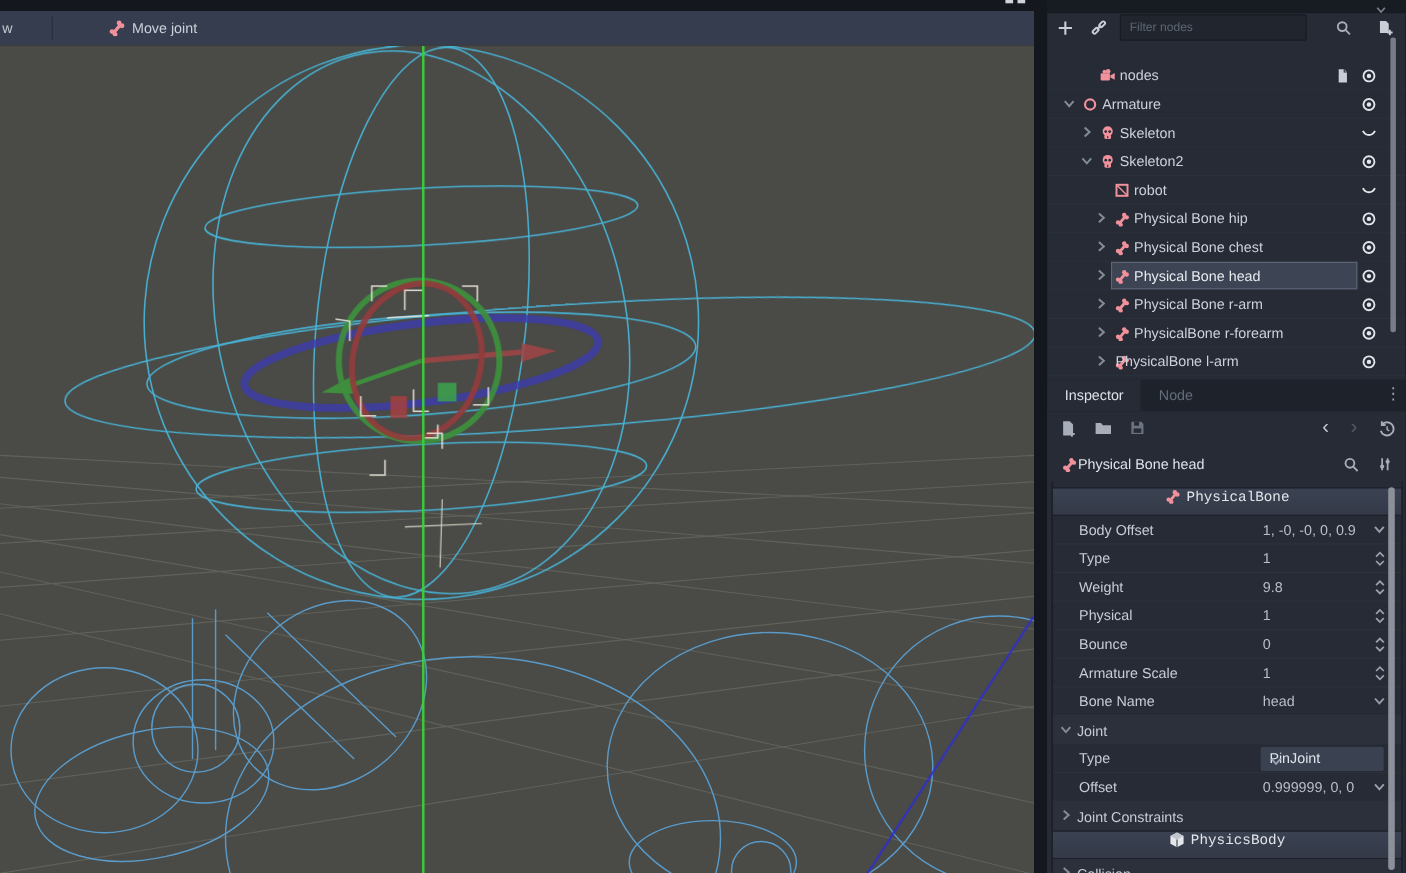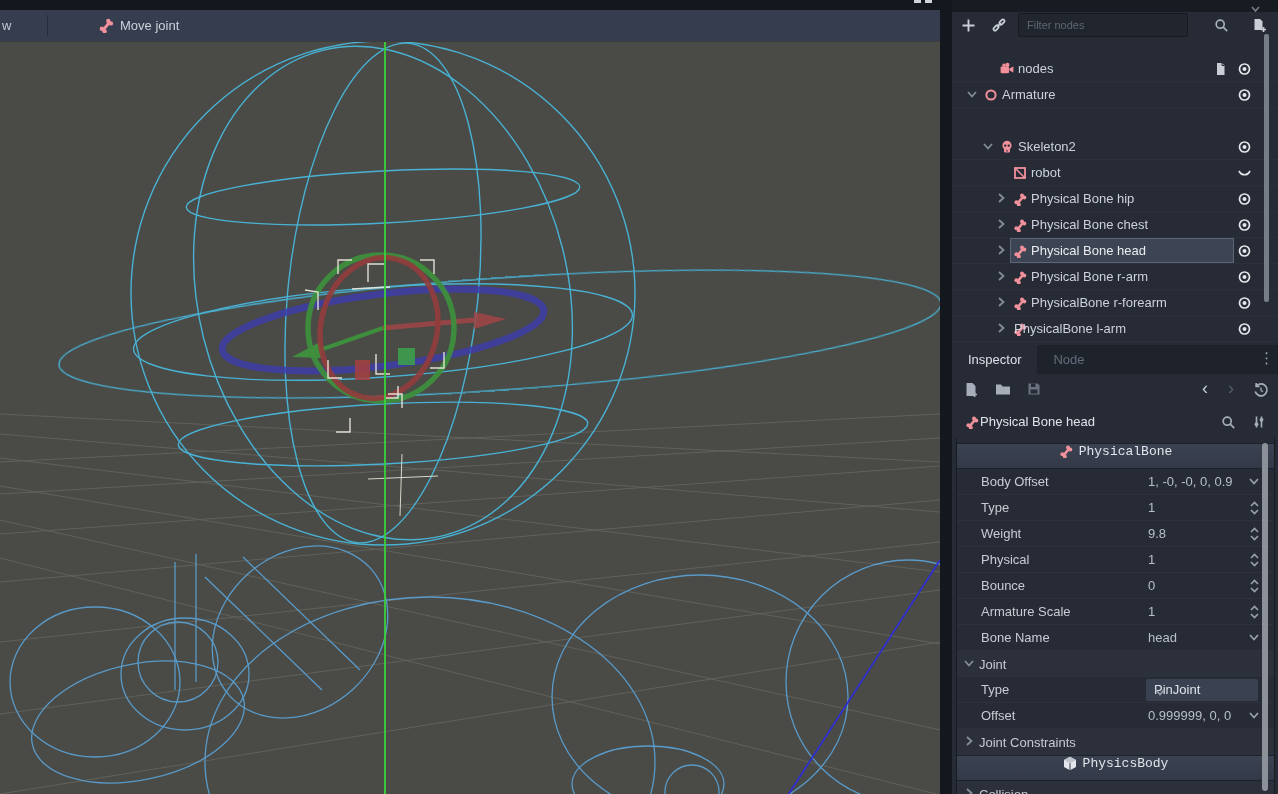--- a/index.html
+++ b/index.html
@@ -242,20 +242,38 @@
               <circle cx="7" cy="7" r="4.6" fill="none" stroke="#f0919b" stroke-width="2"></circle>
             </svg></span>
           <span class="t-label" style="left:50px;">Armature</span>
           <span class="t-badges">
             <span><svg width="15" height="14">
                 <circle cx="7.5" cy="7" r="5" fill="none" stroke="#e3e6ea" stroke-width="1.7"></circle>
                 <circle cx="7.5" cy="7" r="2" fill="#e3e6ea"></circle>
               </svg></span>
           </span>
         </div>
+        <div class="t-row" style="top: 70px;">
+          <span class="t-exp" style="left:30px;"><svg width="12" height="12">
+              <polyline points="4,2 8.5,6 4,10" fill="none" stroke="#858c99" stroke-width="1.8"></polyline>
+            </svg></span>
+          <span class="t-icon" style="left:48px;"><svg width="14" height="14">
+              <circle cx="7" cy="5.4" r="4.6" fill="#f0919b"></circle>
+              <rect x="4" y="8.6" width="6" height="3.8" rx="1.2" fill="#f0919b"></rect>
+              <circle cx="5.2" cy="5.6" r="1.2" fill="#262b36"></circle>
+              <circle cx="8.8" cy="5.6" r="1.2" fill="#262b36"></circle>
+              <rect x="6.5" y="9.8" width="1" height="2" fill="#262b36"></rect>
+            </svg></span>
+          <span class="t-label" style="left:66px;">Skeleton</span>
+          <span class="t-badges">
+            <span><svg width="15" height="14">
+                <path d="M2 5 C4.5 10 10.5 10 13 5" fill="none" stroke="#e3e6ea" stroke-width="1.7"></path>
+              </svg></span>
+          </span>
+        </div>
         <div class="t-row" style="top: 96px;">
           <span class="t-exp" style="left:30px;"><svg width="12" height="12">
               <polyline points="2,4 6,8.5 10,4" fill="none" stroke="#858c99" stroke-width="1.8"></polyline>
             </svg></span>
           <span class="t-icon" style="left:48px;"><svg width="14" height="14">
               <circle cx="7" cy="5.4" r="4.6" fill="#f0919b"></circle>
               <rect x="4" y="8.6" width="6" height="3.8" rx="1.2" fill="#f0919b"></rect>
               <circle cx="5.2" cy="5.6" r="1.2" fill="#262b36"></circle>
               <circle cx="8.8" cy="5.6" r="1.2" fill="#262b36"></circle>
               <rect x="6.5" y="9.8" width="1" height="2" fill="#262b36"></rect>

